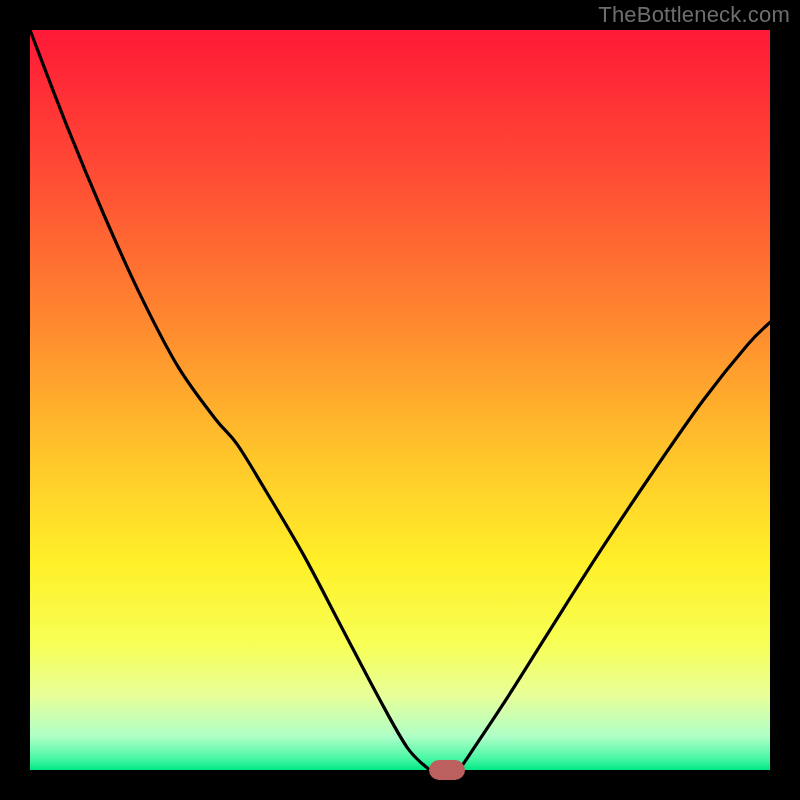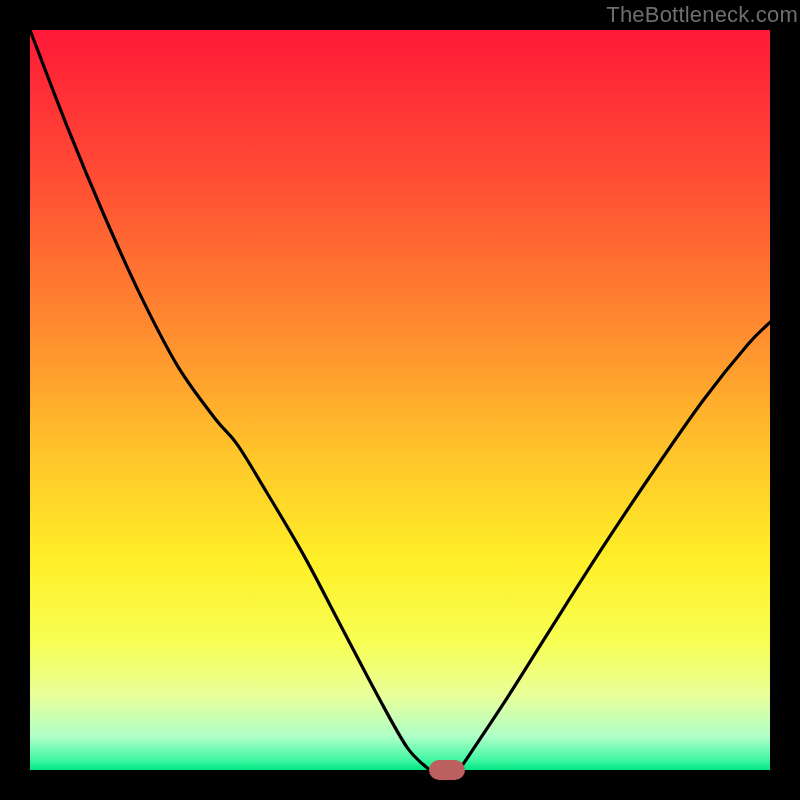--- a/index.html
+++ b/index.html
@@ -11,21 +11,21 @@
     overflow: hidden;
   }
   .container {
     position: relative;
     width: 800px;
     height: 800px;
   }
   .attribution {
     position: absolute;
     top: 2px;
-    right: 2px;
+    right: 10px;
     font-family: Arial, Helvetica, sans-serif;
     font-size: 22px;
     color: #6e6e6e;
     letter-spacing: 0.2px;
     font-weight: 500;
     z-index: 40;
   }
   svg.plot {
     position: absolute;
     inset: 0;

